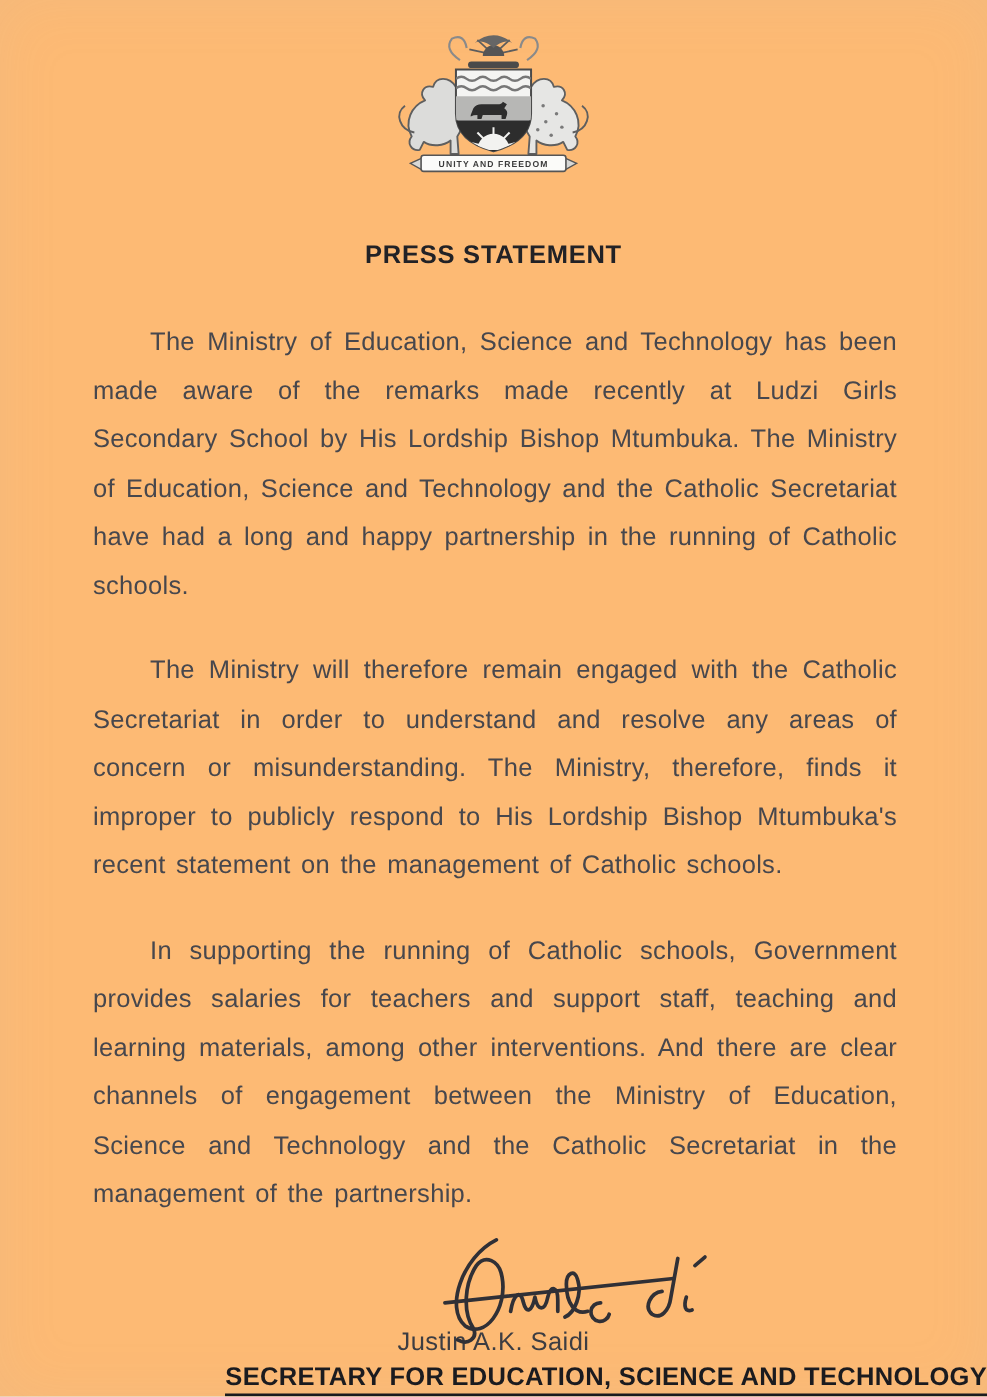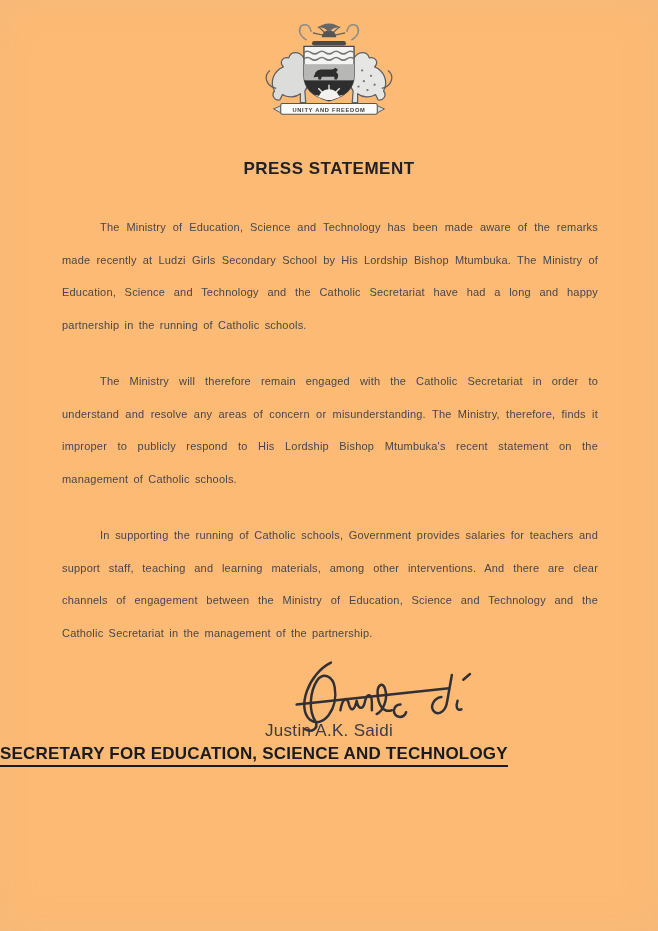--- a/index.html
+++ b/index.html
@@ -17,21 +17,21 @@
   .doc-title {
     margin-top: 28px;
     text-align: center;
     font-size: 17px;
     font-weight: bold;
     letter-spacing: 0.5px;
     color: #222226;
   }
   .body-text { margin: 32px 60px 0 62px; }
   .body-text p {
-    font-size: 11px;
+    font-size: 17px;
     line-height: 32.5px;
     text-align: justify;
     text-indent: 38px;
     color: #47474d;
     letter-spacing: 0.2px;
     word-spacing: 2px;
     margin: 0 0 24px 0;
   }
   .sig-block { text-align: center; }
   .signature-svg {
@@ -39,21 +39,21 @@
     margin: -18px auto 0 auto;
     transform: translateX(40px);
   }
   .signatory-name {
     margin-top: -14px;
     text-align: center;
     font-size: 17px;
     letter-spacing: 0.3px;
     color: #3d3d42;
   }
-  .signatory-role { text-align: left; margin-top: 3px; }
+  .signatory-role { text-align: right; margin-top: 3px; }
   .signatory-role span {
     display: inline-block;
     font-size: 17px;
     font-weight: bold;
     letter-spacing: 0.2px;
     color: #1b1b1f;
     border-bottom: 2.5px solid #1b1b1f;
     padding-bottom: 1px;
   }
   svg text { font-family: "Liberation Sans", sans-serif; }

